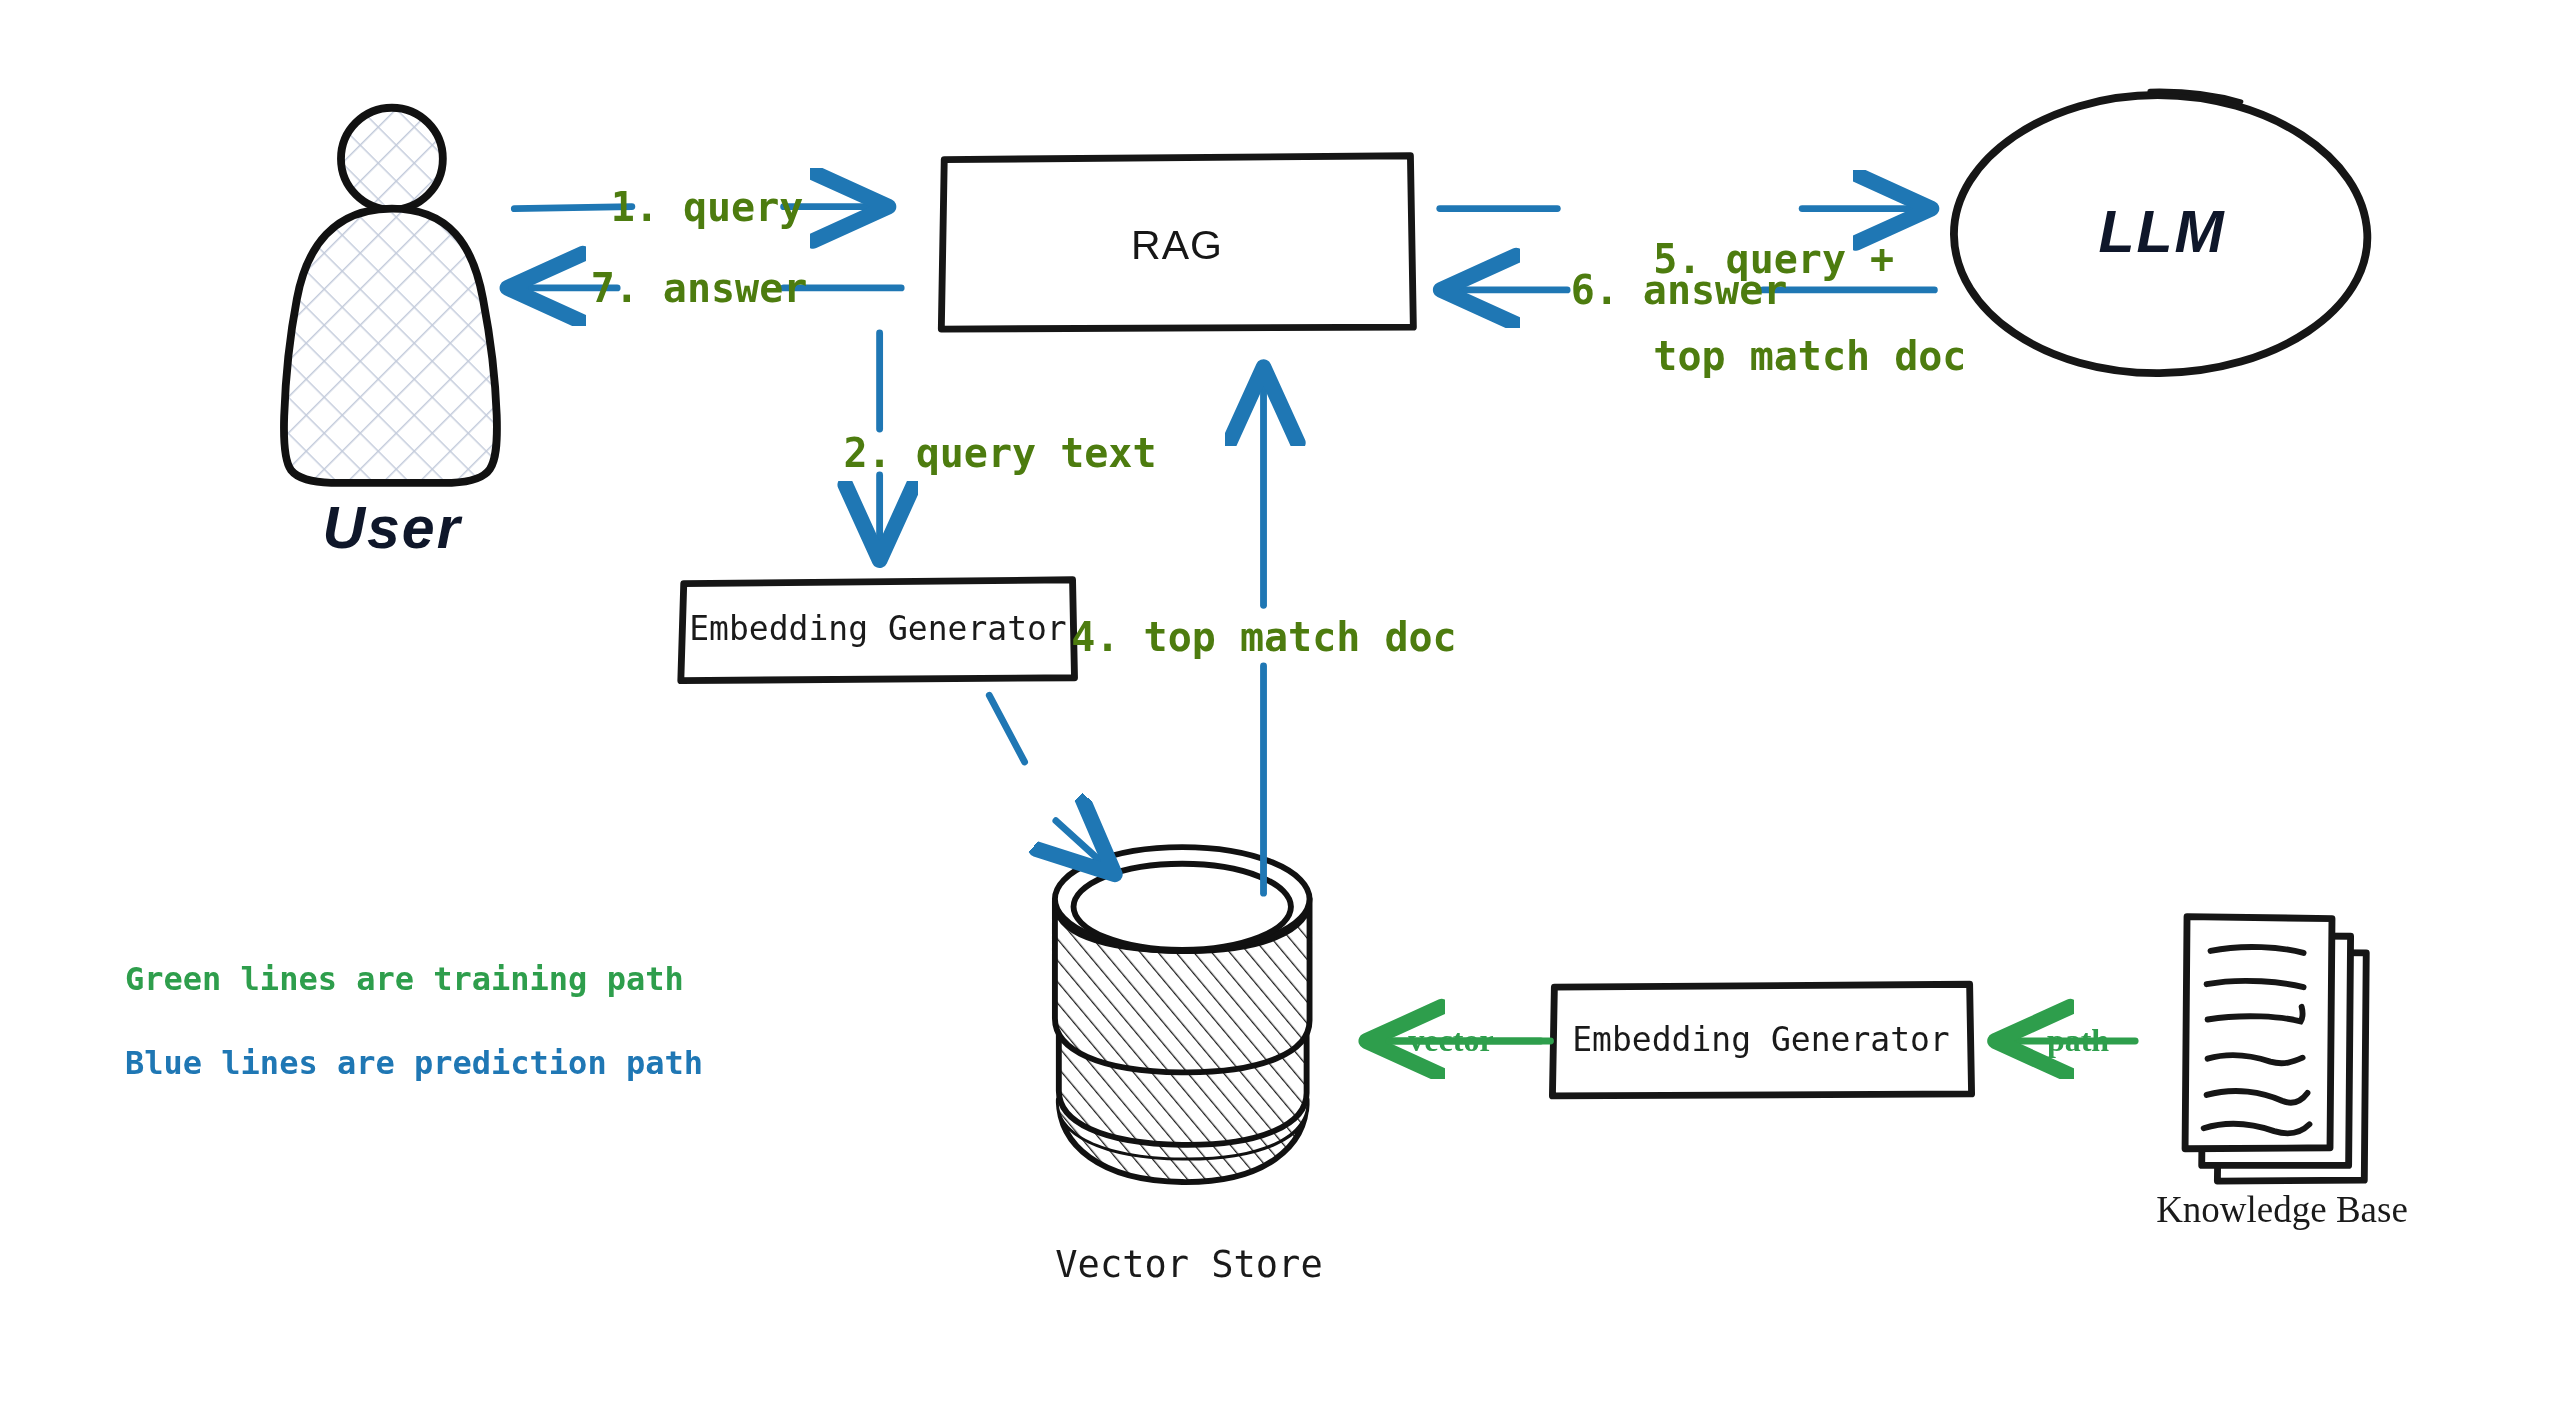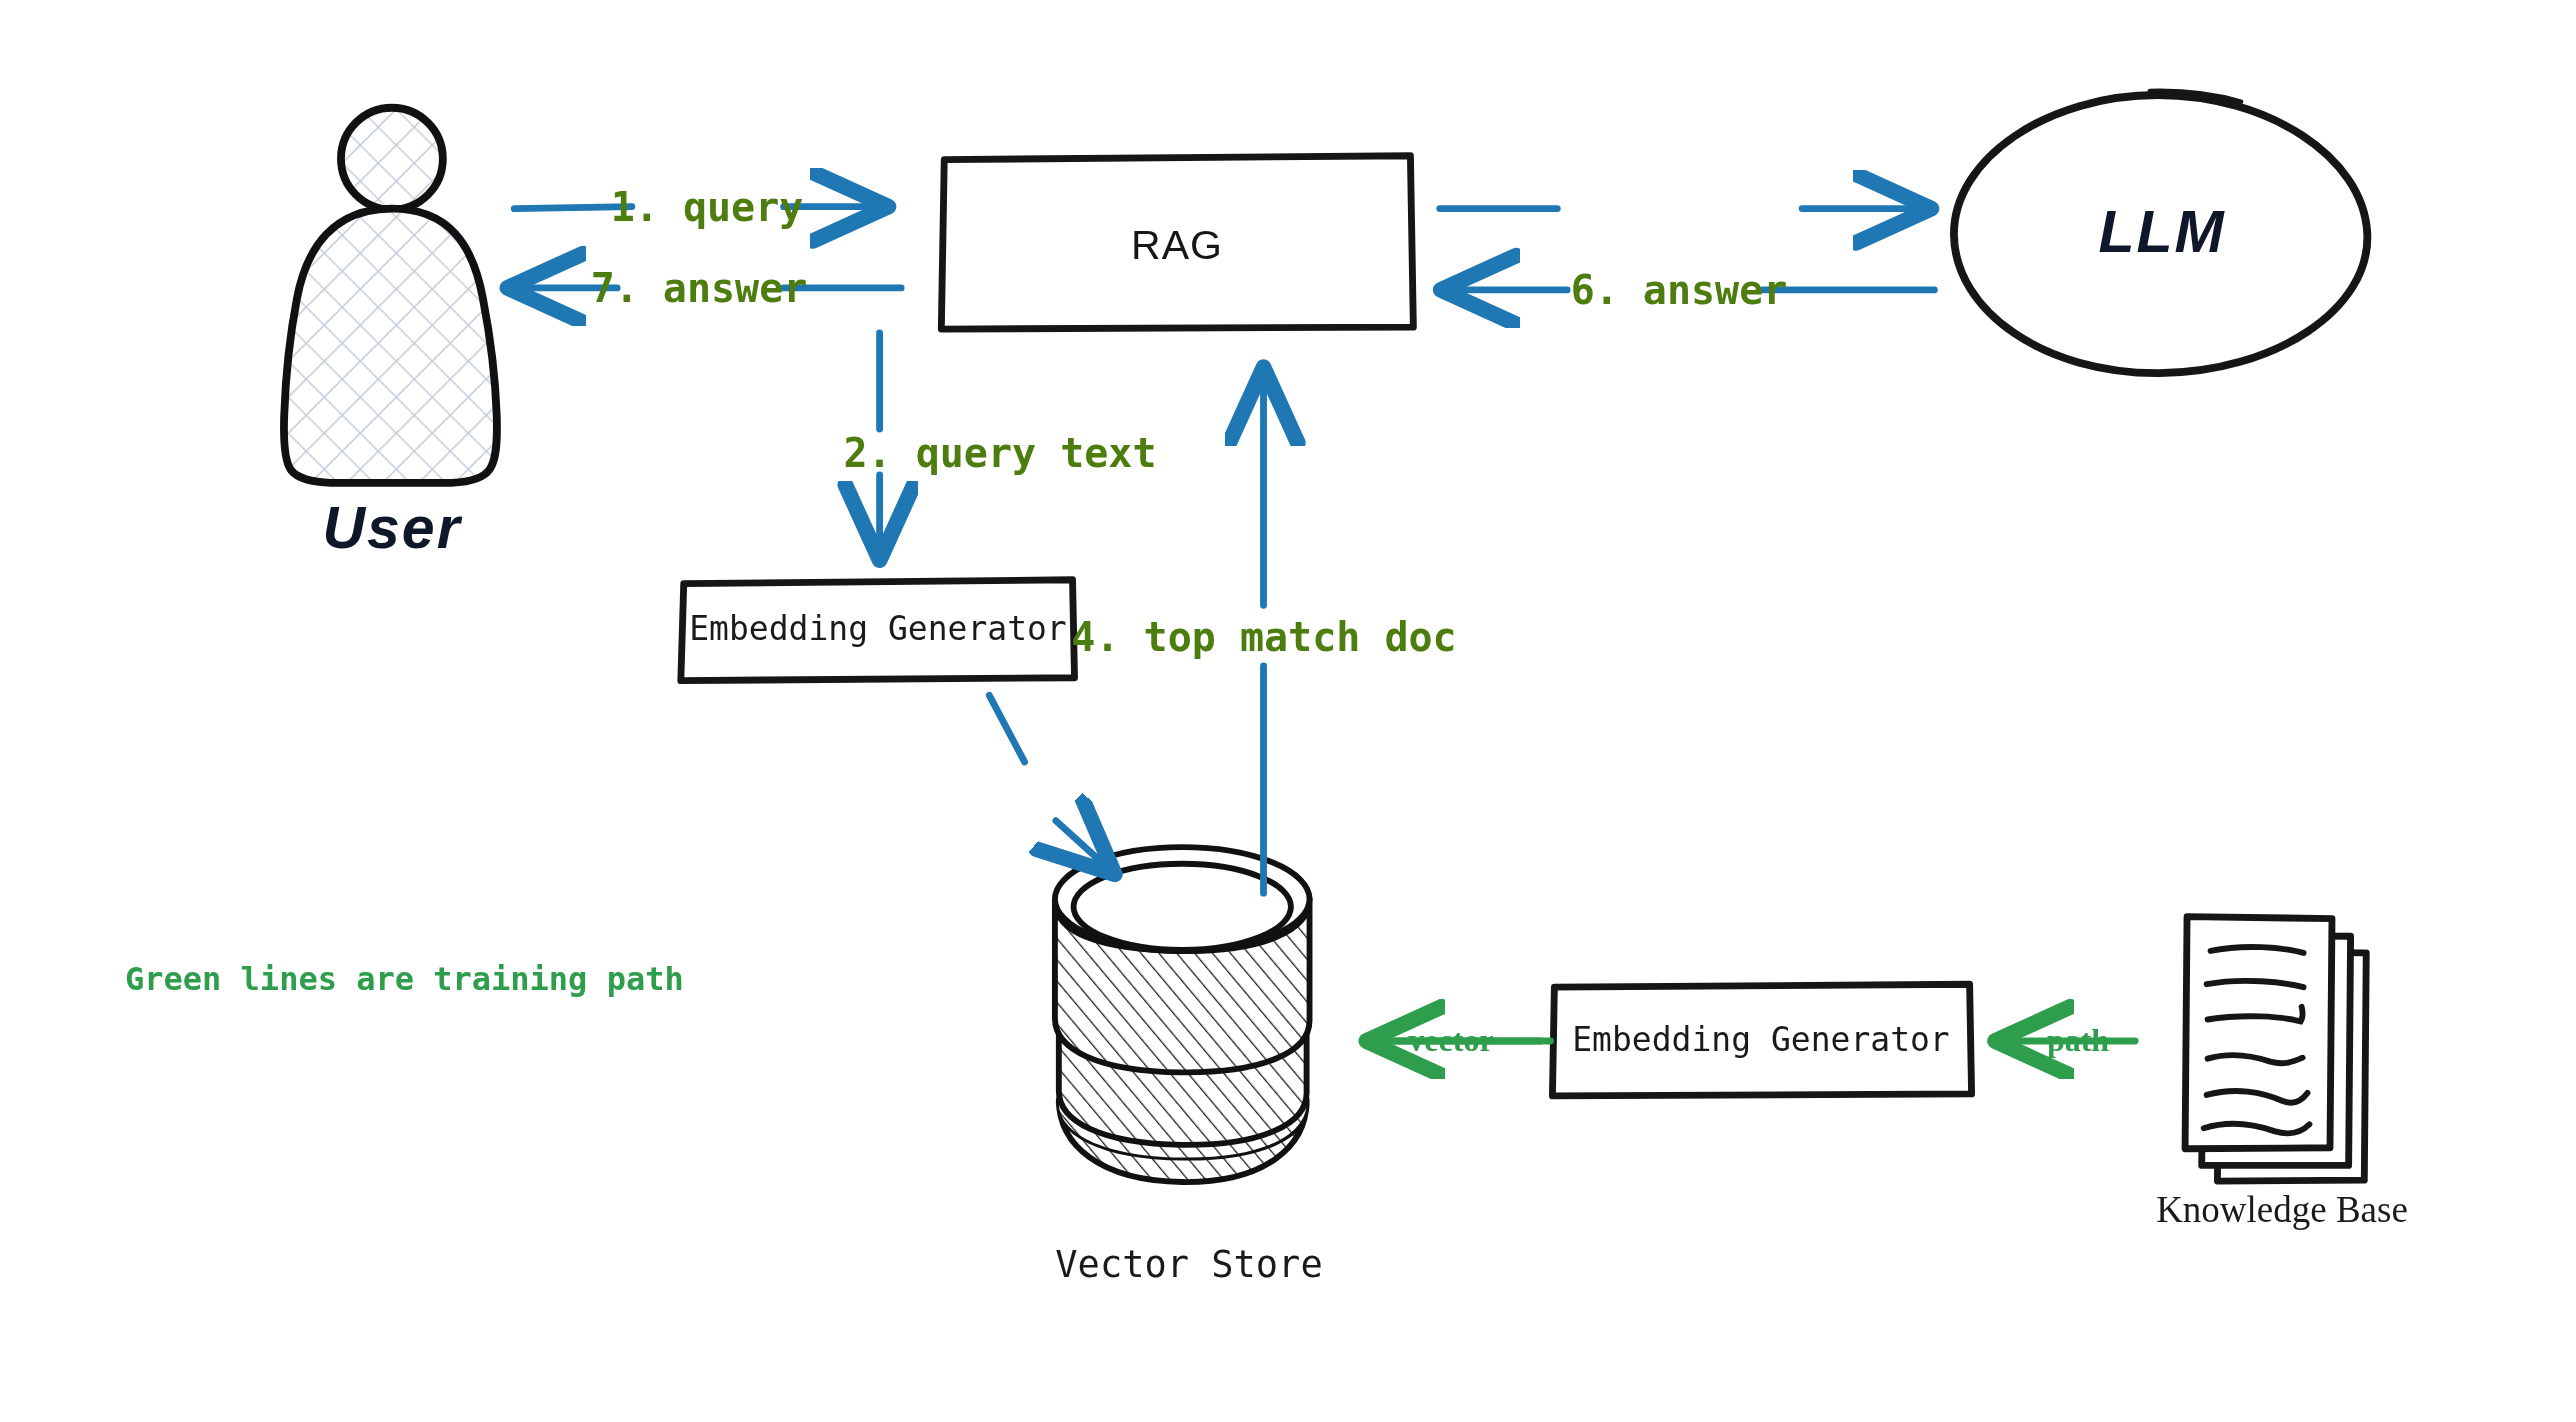--- a/index.html
+++ b/index.html
@@ -241,23 +241,28 @@
 
   <div class="lbl blue-label center" style="left:707px; top:207px;">1. query</div>
 
   <div class="lbl blue-label center" style="left:699px; top:288px;">7. answer</div>
 
   <div class="lbl blue-label center" style="left:1000px; top:453px;">2. query text</div>
 
 
   <div class="lbl blue-label center" style="left:1264px; top:637px;">4. top match doc</div>
 
+  <div class="lbl blue-label" style="left:1557px; top:186px; text-align:center; width:245px;">
+    <span>5. query +</span><br>
+    <span>top match doc</span>
+  </div>
 
   <div class="lbl blue-label center" style="left:1679px; top:290px;">6. answer</div>
 
   <div class="lbl green-label center" style="left:1451px; top:1041px;">vector</div>
 
   <div class="lbl green-label center" style="left:2078px; top:1041px;">path</div>
 
   <div class="lbl legend-label legend-green" style="left:125px; top:960px;">Green lines are training path</div>
+  <div class="lbl legend-label legend-blue" style="left:125px; top:1044px;">Blue lines are prediction path</div>
 
 </div>
 
 
 </body></html>

